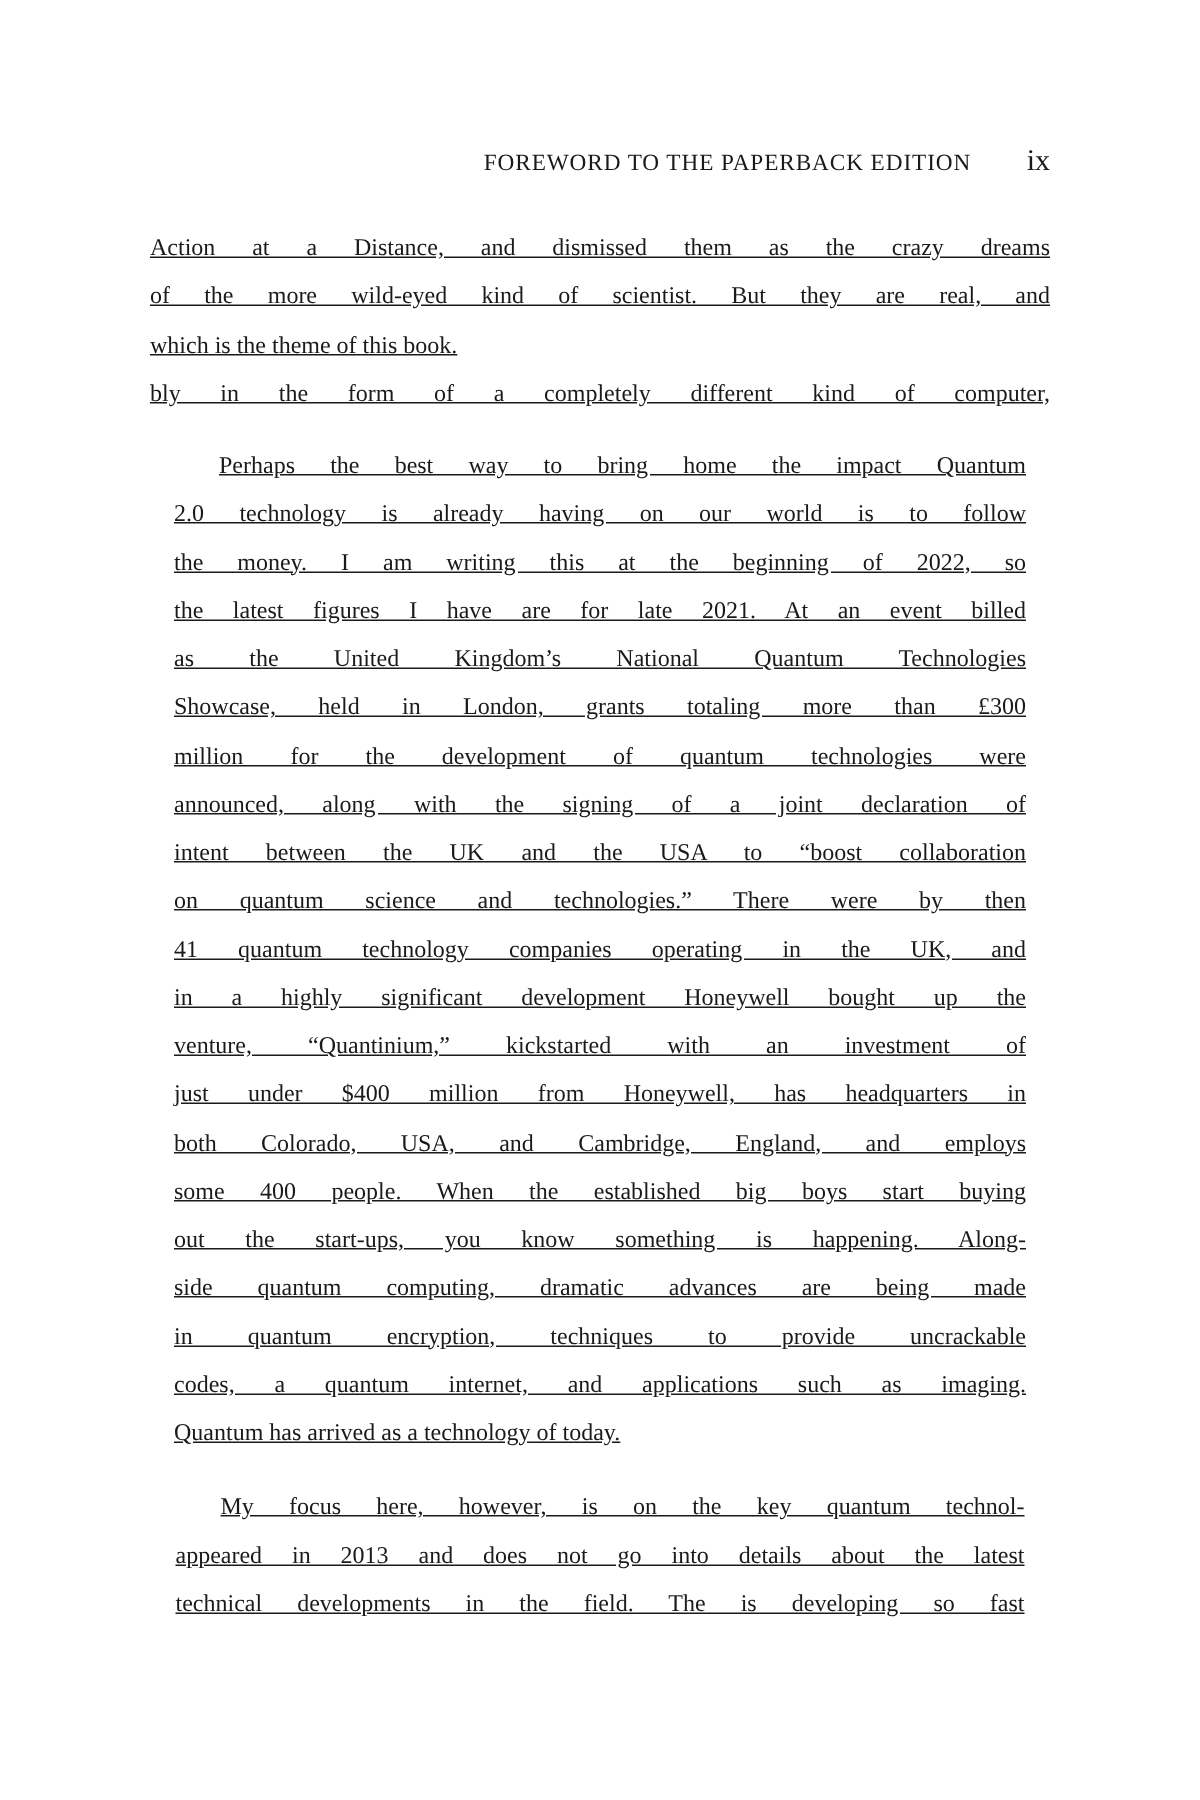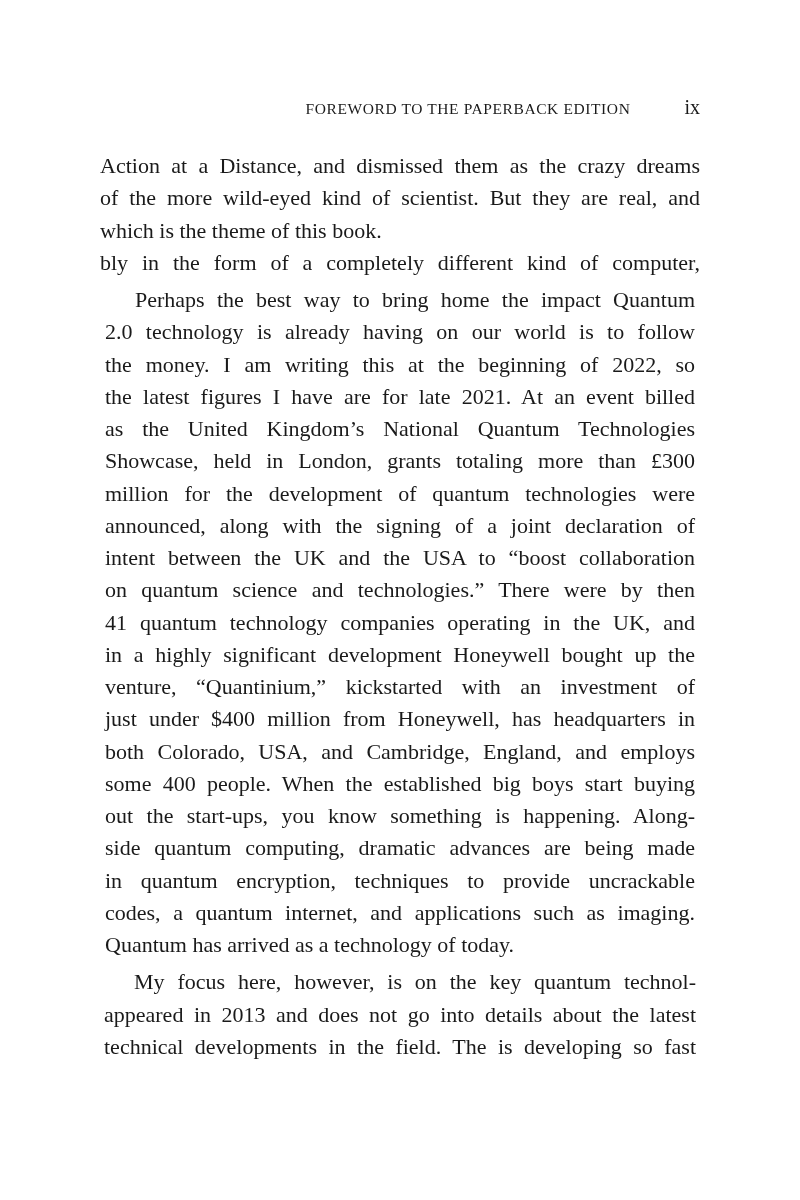--- a/index.html
+++ b/index.html
@@ -17,38 +17,38 @@
     }
     .running-head {
       position: absolute;
       top: 96px;
       left: 100px;
       width: 600px;
       height: 28px;
       display: flex;
       justify-content: flex-end;
       align-items: baseline;
-      gap: 17px;
     }
     .running-title {
       font-size: 15.5px;
       letter-spacing: 0.6px;
       text-transform: uppercase;
       margin-right: 37px;
     }
     .folio {
       font-size: 20px;
     }
     .text-block {
       position: absolute;
       top: 150px;
       left: 100px;
       width: 600px;
-      font-size: 22px;
+      font-size: 16px;
       line-height: 32.25px;
+      text-decoration: underline;
     }
     .line {
       display: block;
       height: 32.25px;
       white-space: nowrap;
       text-align: justify;
       text-align-last: justify;
     }
     .line.indent {
       padding-left: 30px;
@@ -67,21 +67,21 @@
 
 <main class="text-block">
 
   <p style="margin:0">
     <span class="line">Action at a Distance, and dismissed them as the crazy dreams</span>
     <span class="line">of the more wild-eyed kind of scientist. But they are real, and</span>
     <span class="line last">which is the theme of this book.</span>
     <span class="line">bly in the form of a completely different kind of computer,</span>
   </p>
 
-  <p style="margin:5px">
+  <p style="margin:16px">
     <span class="line indent">Perhaps the best way to bring home the impact Quantum</span>
     <span class="line">2.0 technology is already having on our world is to follow</span>
     <span class="line">the money. I am writing this at the beginning of 2022, so</span>
     <span class="line">the latest figures I have are for late 2021. At an event billed</span>
     <span class="line">as the United Kingdom’s National Quantum Technologies</span>
     <span class="line">Showcase, held in London, grants totaling more than £300</span>
     <span class="line">million for the development of quantum technologies were</span>
     <span class="line">announced, along with the signing of a joint declaration of</span>
     <span class="line">intent between the UK and the USA to “boost collaboration</span>
     <span class="line">on quantum science and technologies.” There were by then</span>
@@ -91,18 +91,18 @@
     <span class="line">just under $400 million from Honeywell, has headquarters in</span>
     <span class="line">both Colorado, USA, and Cambridge, England, and employs</span>
     <span class="line">some 400 people. When the established big boys start buying</span>
     <span class="line">out the start-ups, you know something is happening. Along-</span>
     <span class="line">side quantum computing, dramatic advances are being made</span>
     <span class="line">in quantum encryption, techniques to provide uncrackable</span>
     <span class="line">codes, a quantum internet, and applications such as imaging.</span>
     <span class="line last">Quantum has arrived as a technology of today.</span>
   </p>
 
-  <p style="margin:4px">
+  <p style="margin:17px">
     <span class="line indent">My focus here, however, is on the key quantum technol-</span>
     <span class="line">appeared in 2013 and does not go into details about the latest</span>
     <span class="line">technical developments in the field. The is developing so fast</span>
   </p>
 </main>
 
 </body></html>

